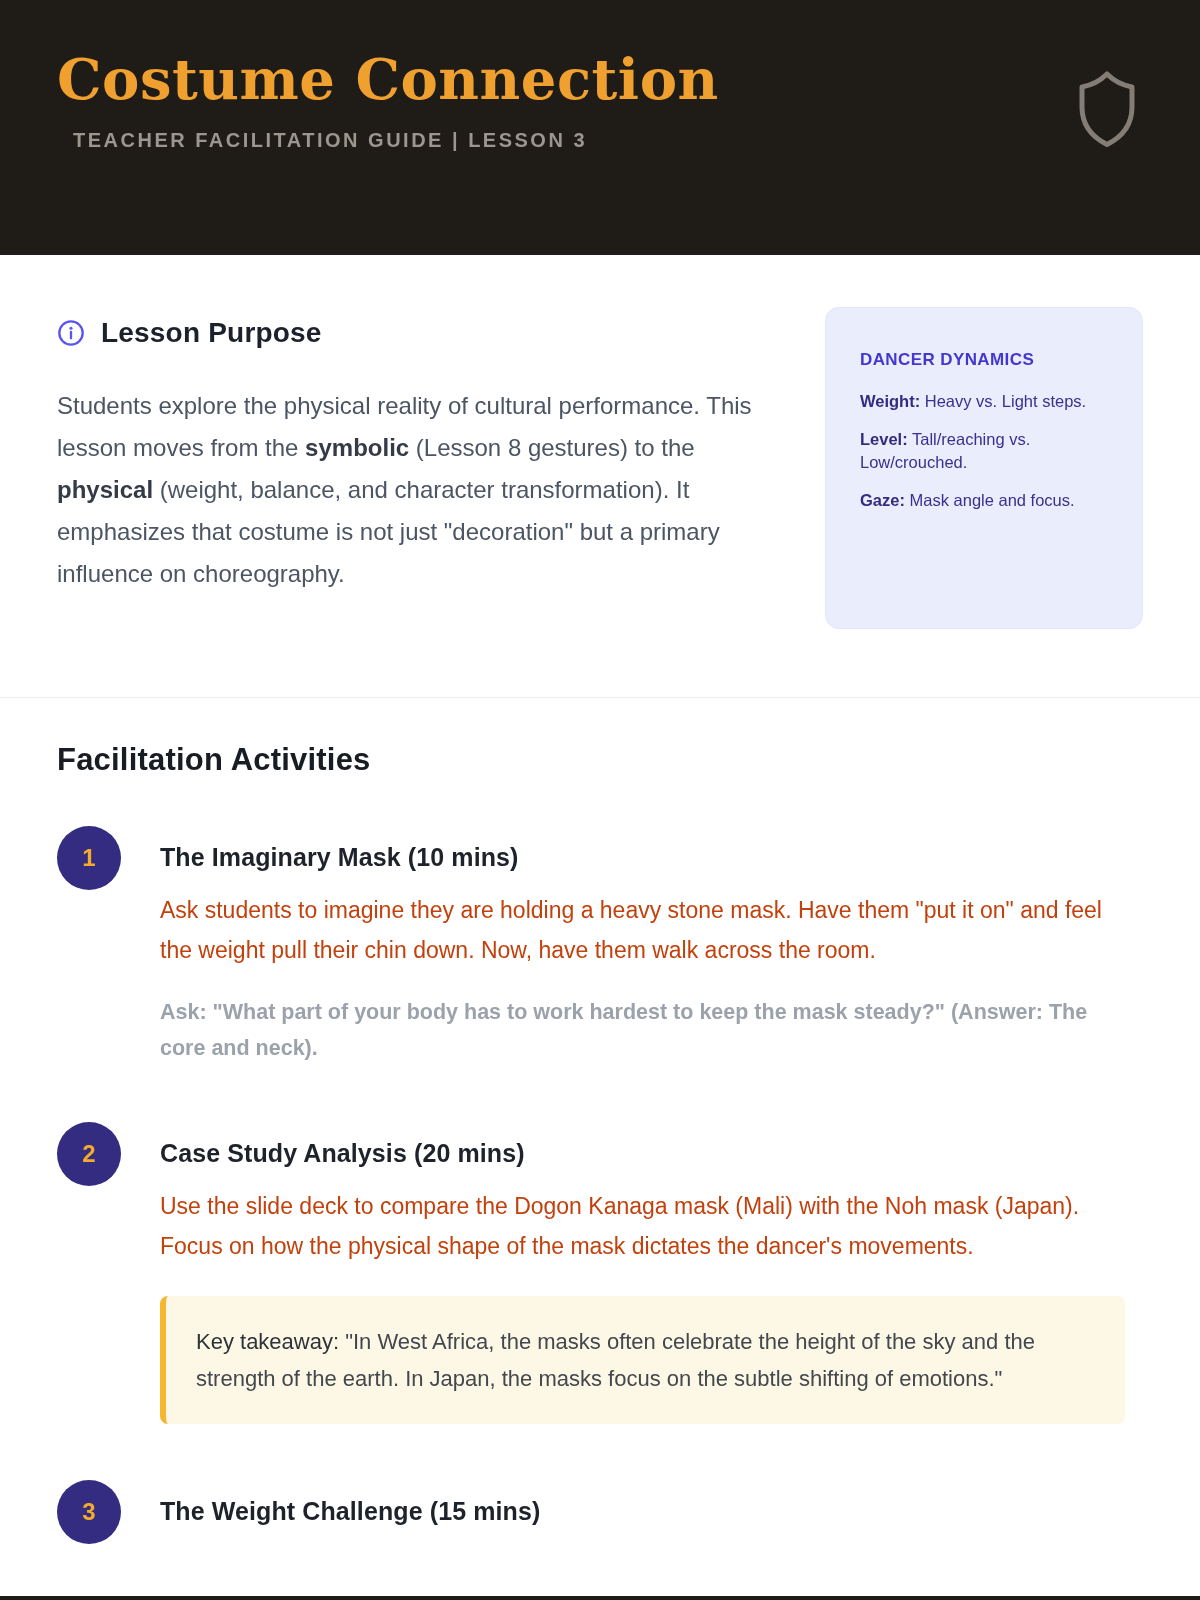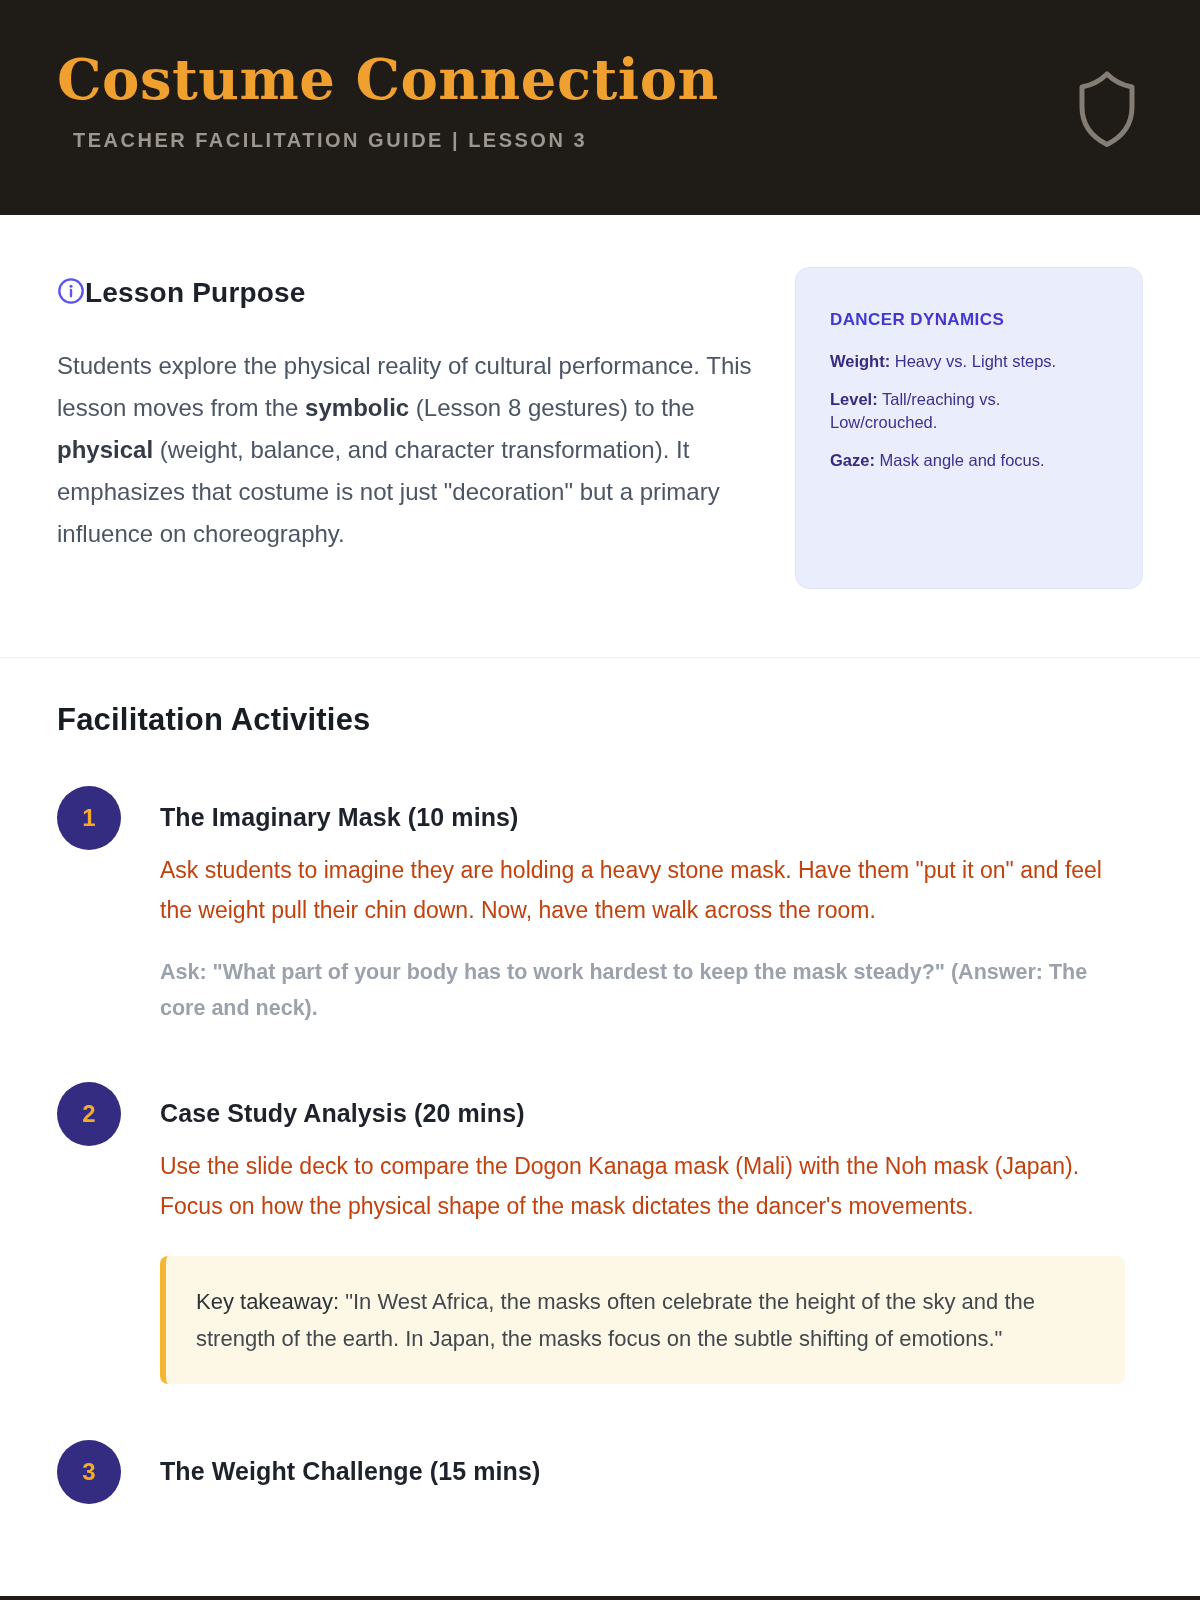--- a/index.html
+++ b/index.html
@@ -9,21 +9,21 @@
     margin: 0 auto;
     position: relative;
     overflow: hidden;
     font-family: "Liberation Sans", sans-serif;
     -webkit-font-smoothing: antialiased;
   }
 
   
   .header {
     background: #1f1b17;
-    height: 215px;
+    height: 255px;
     padding: 50px 57px 0 57px;
     position: relative;
   }
   .header-title {
     font-family: "DejaVu Serif", "Liberation Serif", serif;
     font-weight: 700;
     font-size: 56px;
     line-height: 1.05;
     color: #efa02f;
     letter-spacing: 0.5px;
@@ -47,40 +47,41 @@
     display: flex;
     align-items: flex-start;
     padding: 52px 57px 68px 57px;
     border-bottom: 1px solid #ececec;
     background: #ffffff;
   }
   .hero-left { width: 705px; }
   .purpose-heading {
     margin-top: 10px;
     display: flex;
-    align-items: flex-start;
+    align-items: center;
+    gap: 16px;
   }
   .purpose-heading h2 {
     font-size: 28px;
     font-weight: 700;
     color: #1c212b;
     letter-spacing: 0.2px;
   }
   .info-icon { width: 28px; height: 28px; display: block; }
   .purpose-text {
     margin-top: 36px;
     font-size: 24px;
     line-height: 42px;
     color: #4b5563;
   }
   .purpose-text strong { color: #343b46; font-weight: 700; }
 
   .dyn-card {
     margin-left: auto;
-    width: 348px;
+    width: 318px;
     background: #e9edfc;
     border: 1px solid #e0e5f9;
     border-radius: 14px;
     padding: 42px 34px 40px 34px;
     min-height: 322px;
   }
   .dyn-card-title {
     font-size: 17px;
     font-weight: 800;
     letter-spacing: 0.4px;

